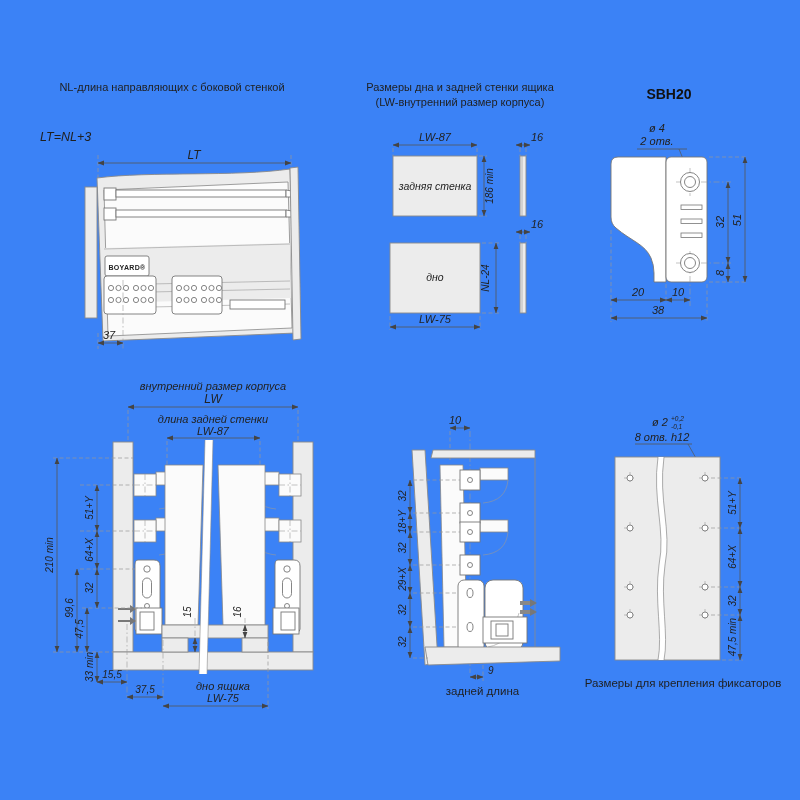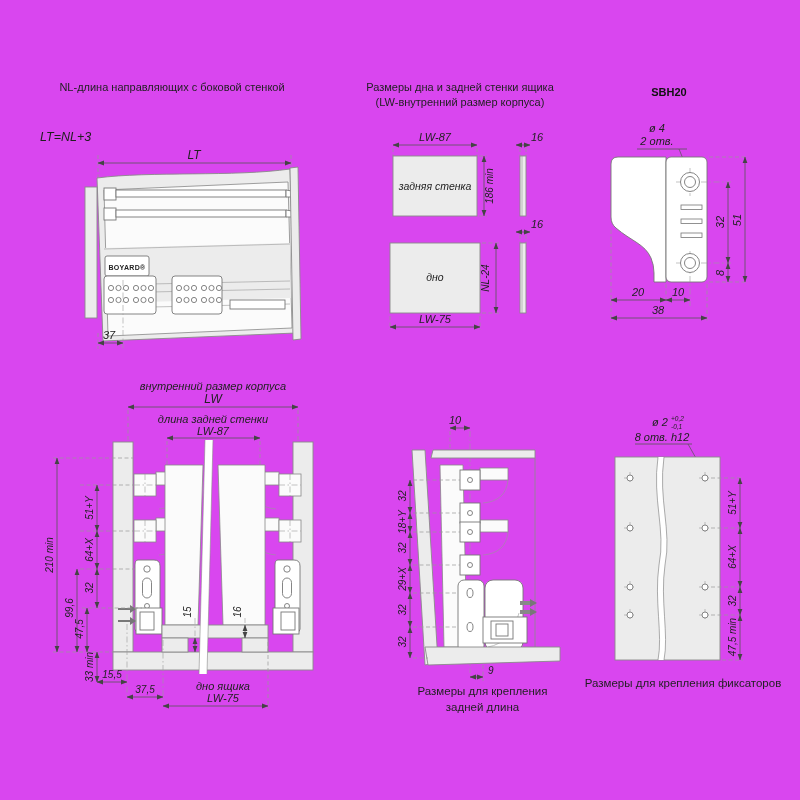--- a/index.html
+++ b/index.html
@@ -1,22 +1,22 @@
 <!DOCTYPE html>
 <html><head>
 <meta charset="utf-8">
 <style>
   html,body{margin:0;padding:0;background:#fff;}
-  #page{position:relative;width:800px;height:800px;background:#d946ef;overflow:hidden;
+  #page{position:relative;width:800px;height:800px;background:#3b82f6;overflow:hidden;
         font-family:"Liberation Sans",sans-serif;color:#222;}
   .abs{position:absolute;}
   .hdr{font-size:11px;line-height:1.4;text-align:center;color:#1f1f1f;}
   .cap{font-size:11.5px;line-height:1.35;text-align:center;color:#1f1f1f;}
   .formula{font-size:12.5px;font-style:italic;color:#1f1f1f;}
-  .brand{font-size:11px;font-weight:bold;text-align:center;color:#111;}
+  .brand{font-size:14px;font-weight:bold;text-align:center;color:#111;}
   svg{display:block;overflow:visible;}
   svg text{font-family:"Liberation Sans",sans-serif;font-style:italic;font-size:11px;fill:#222;}
   svg text.t10{font-size:10px;}
   svg text.t12{font-size:12px;}
   svg text.up{font-style:normal;}
   .dl{stroke:#555;stroke-width:.8;fill:none;}
   .ext{stroke:#9a9a9a;stroke-width:.7;stroke-dasharray:4 2.5;fill:none;}
   .cl{stroke:#9a9a9a;stroke-width:.6;stroke-dasharray:6 2.5 1.5 2.5;fill:none;}
   .panel{fill:#ececec;stroke:#8a8a8a;stroke-width:.9;}
   .part{fill:#fff;stroke:#777;stroke-width:.9;}
@@ -417,21 +417,20 @@
       <line class="dl" x1="15" y1="212" x2="15" y2="243" marker-start="url(#ar5)" marker-end="url(#ar5)"></line>
       <text class="t10" transform="rotate(-90 11 227)" x="11" y="227" text-anchor="middle">32</text>
     </g>
     <g>
       <path class="ext" d="M88,250 V266"></path>
       <line class="dl" x1="75" y1="262" x2="88" y2="262" marker-start="url(#ar5)" marker-end="url(#ar5)"></line>
       <text class="t10" x="93" y="259">9</text>
     </g>
   </svg>
   <div class="abs cap" style="left:390px;top:684px;width:185px;">
-    <div>Размеры для крепления</div>
     <div>задней длина</div>
   </div>
 
   <svg class="abs" style="left:600px;top:410px;" width="200" height="265" viewBox="0 0 200 265">
     <defs>
       <marker id="ar6" viewBox="0 0 8 8" refX="7.5" refY="4" markerWidth="8" markerHeight="8" orient="auto-start-reverse">
         <path d="M0,1 L8,4 L0,7 Z" fill="#444"></path>
       </marker>
     </defs>
     <g>

